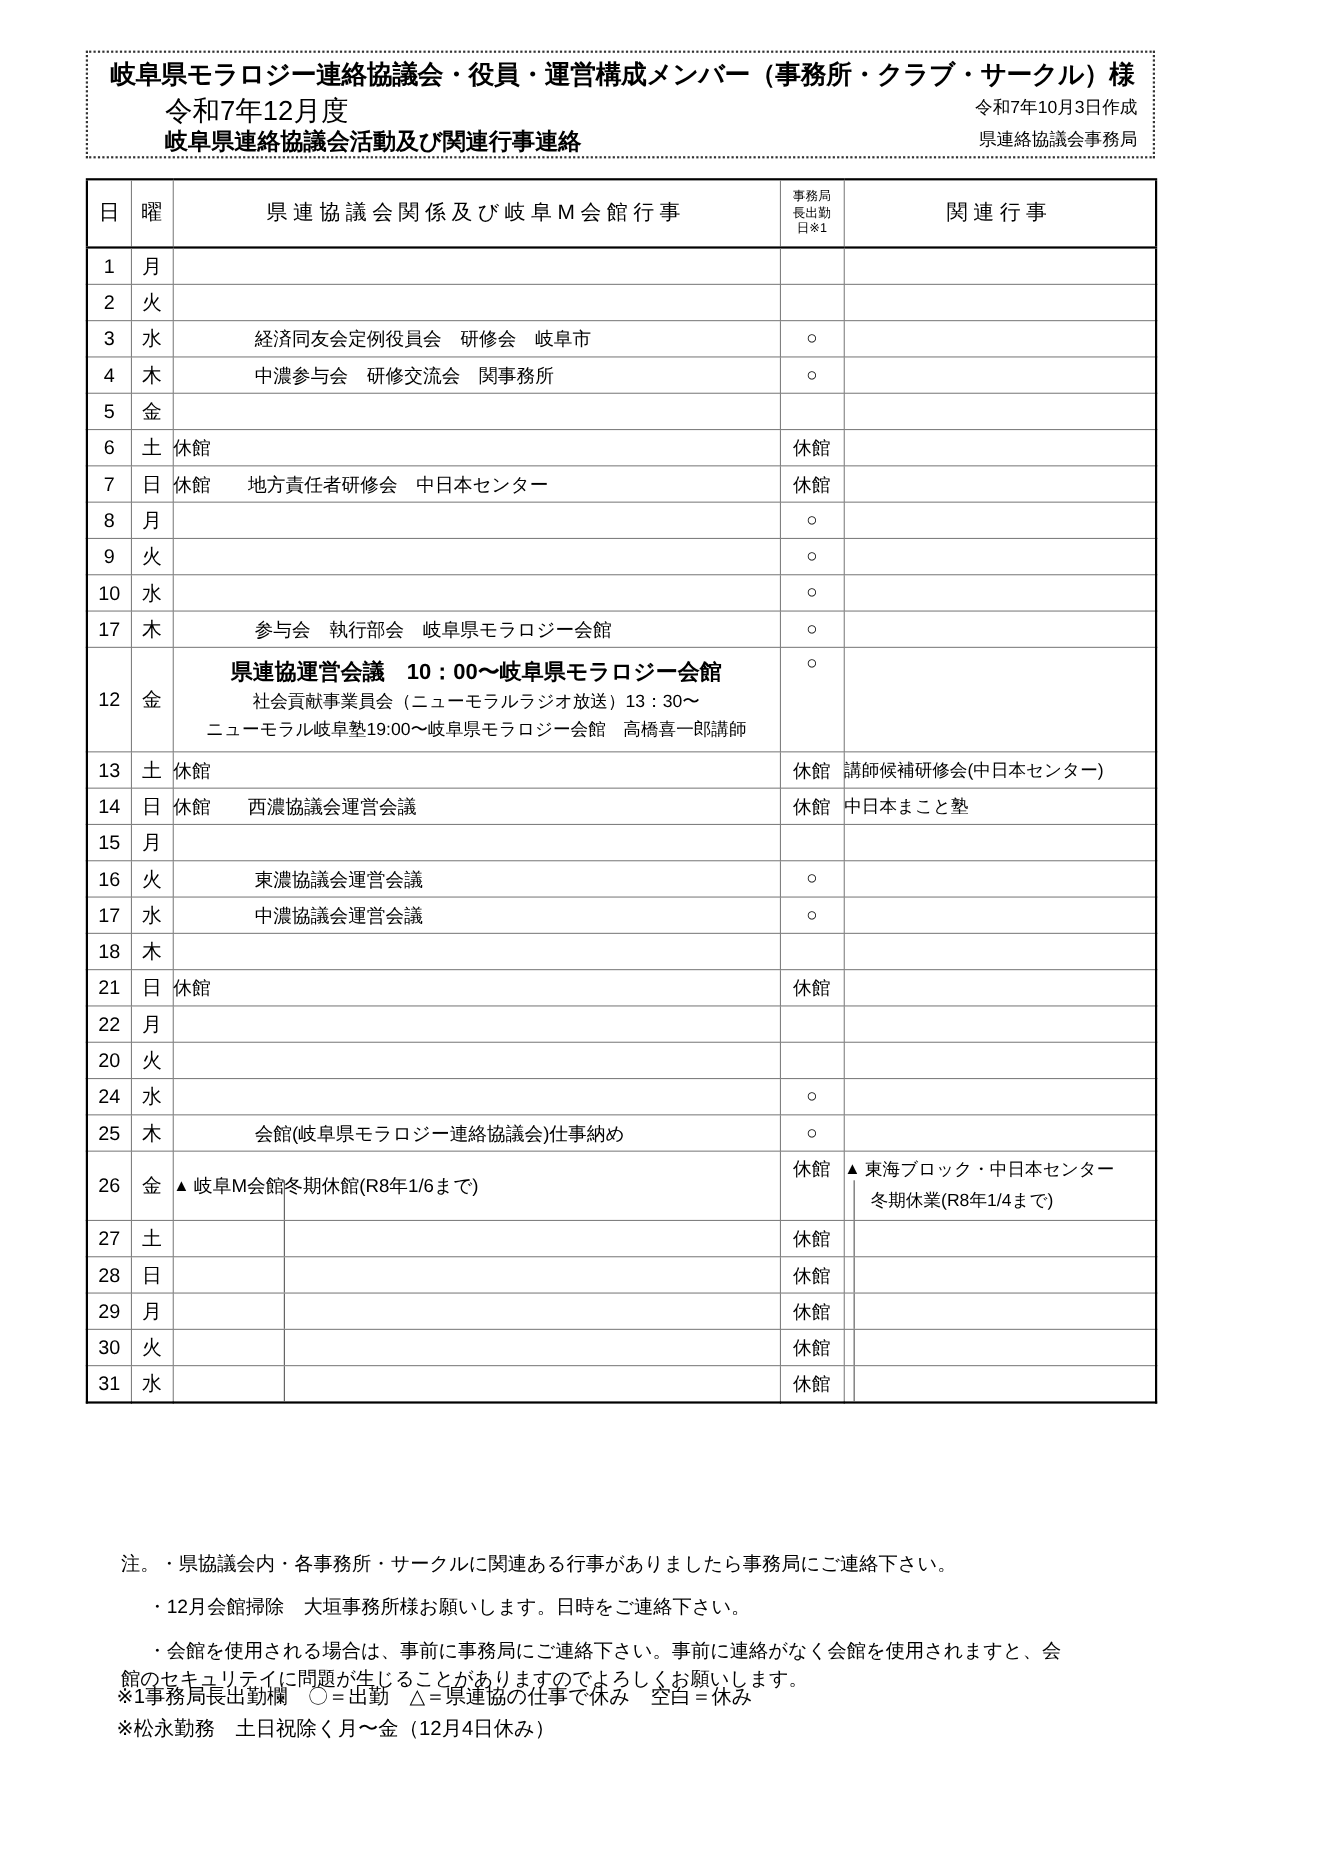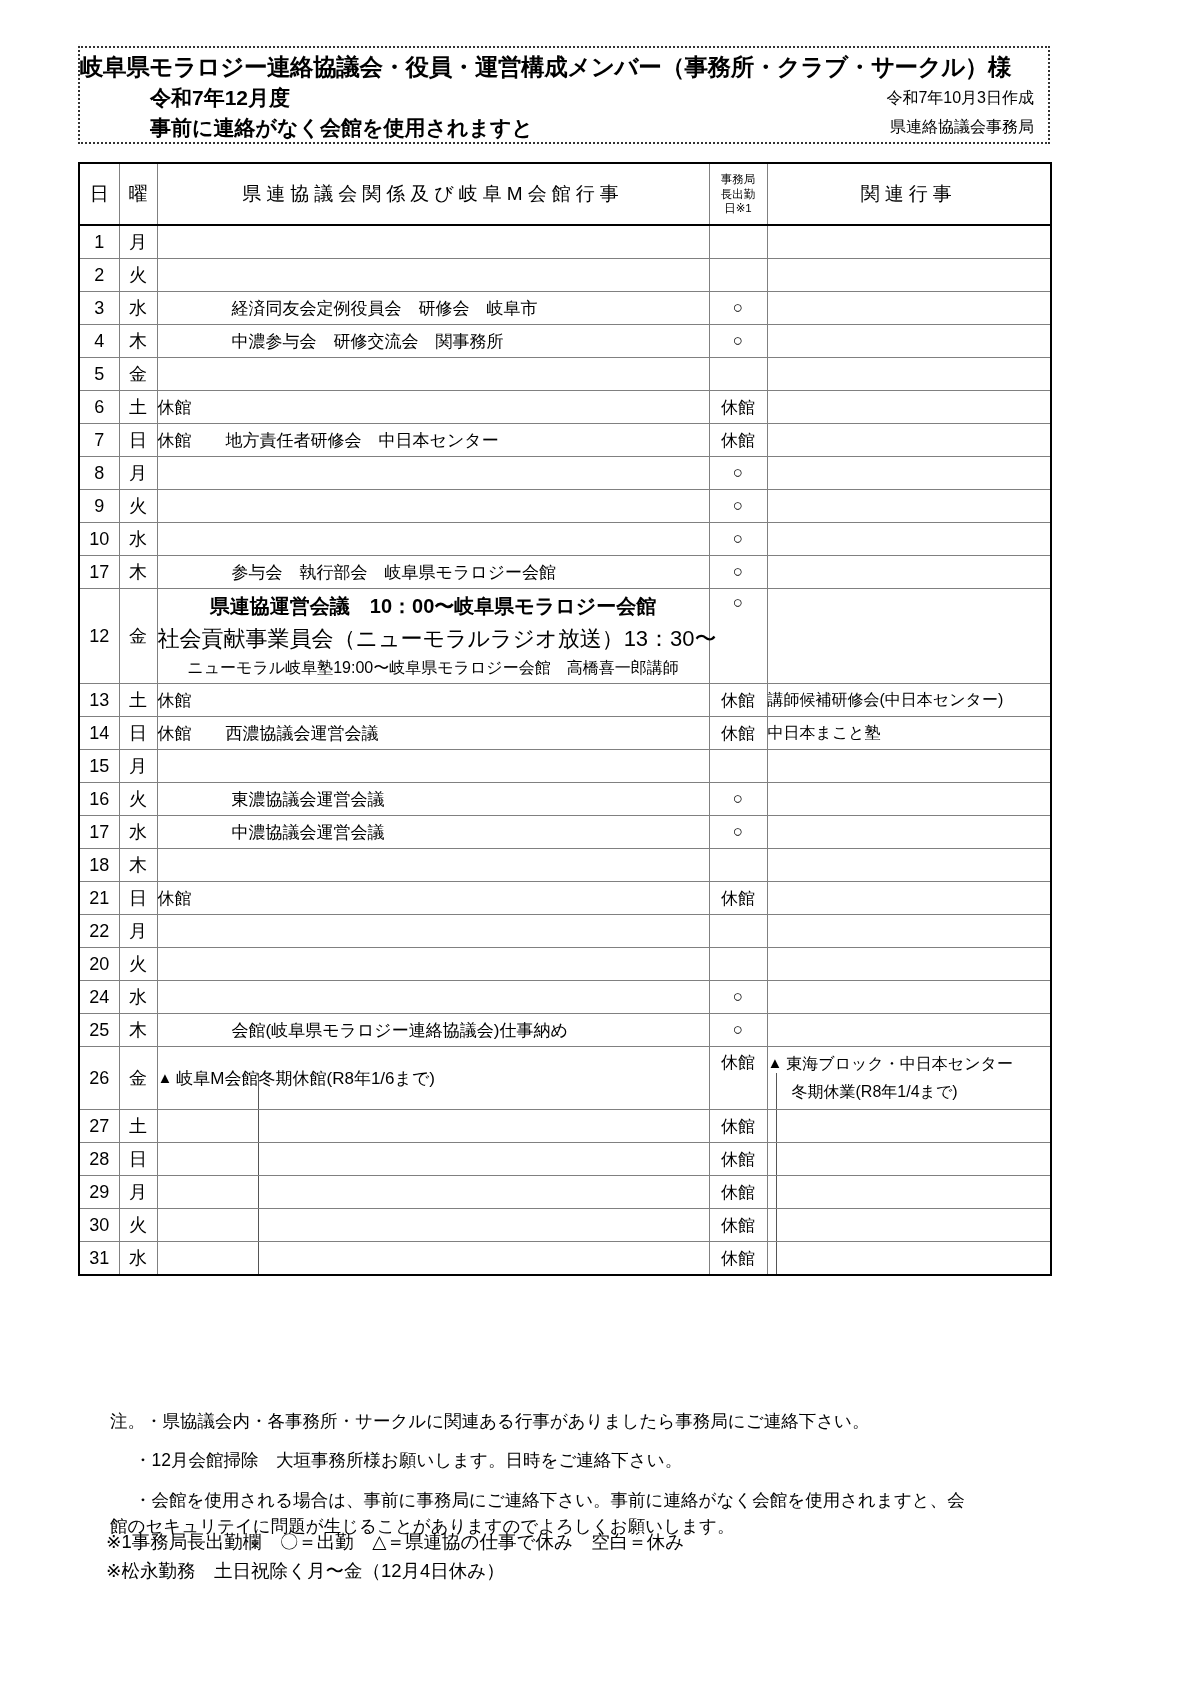--- a/index.html
+++ b/index.html
@@ -31,31 +31,32 @@
     width: 972px;
     height: 98px;
     border: 2px dotted #333;
     box-sizing: border-box;
   }
   .header-title {
     position: absolute;
     left: 0;
     top: 3px;
     width: 972px;
+    text-align: center;
     font-size: 23.5px;
     font-weight: bold;
     letter-spacing: -0.4px;
     white-space: nowrap;
   }
   .header-sub1 {
     position: absolute;
     left: 70px;
     top: 36px;
-    font-size: 21px;
-    font-weight: bold;
+    font-size: 25px;
+    font-weight: normal;
     white-space: nowrap;
   }
   .header-sub2 {
     position: absolute;
     left: 70px;
     top: 66px;
     font-size: 21px;
     font-weight: bold;
     white-space: nowrap;
   }
@@ -156,21 +157,21 @@
 
   
   td.main-multi {
     font-size: 17px;
     padding: 3px 0 3px 0;
     height: 94px;
     white-space: nowrap;
     text-align: center;
   }
   .l1 { font-size: 20px; font-weight: bold; line-height: 1.55; }
-  .l2 { font-size: 22px; line-height: 1.55; }
+  .l2 { font-size: 16px; line-height: 1.55; }
   .l3 { font-size: 16px; line-height: 1.55; }
 
   
   td.main-26 {
     font-size: 17px;
     height: 62px;
     padding-left: 74px;
     white-space: nowrap;
     position: relative;
   }
@@ -233,21 +234,21 @@
   .notes-sym div { white-space: nowrap; }
 </style>
 </head>
 <body>
 
 <div class="page">
 
   <div class="header-box">
     <div class="header-title">岐阜県モラロジー連絡協議会・役員・運営構成メンバー（事務所・クラブ・サークル）様</div>
     <div class="header-sub1">令和7年12月度</div>
-    <div class="header-sub2">事前に連絡がなく会館を使用されますと</div>
+    <div class="header-sub2">岐阜県連絡協議会活動及び関連行事連絡</div>
     <div class="header-right1">令和7年10月3日作成</div>
     <div class="header-right2">県連絡協議会事務局</div>
   </div>
 
   <table class="cal">
     <colgroup>
       <col class="col-day">
         <col class="col-wk">
         <col class="col-main">
         <col class="col-duty">

